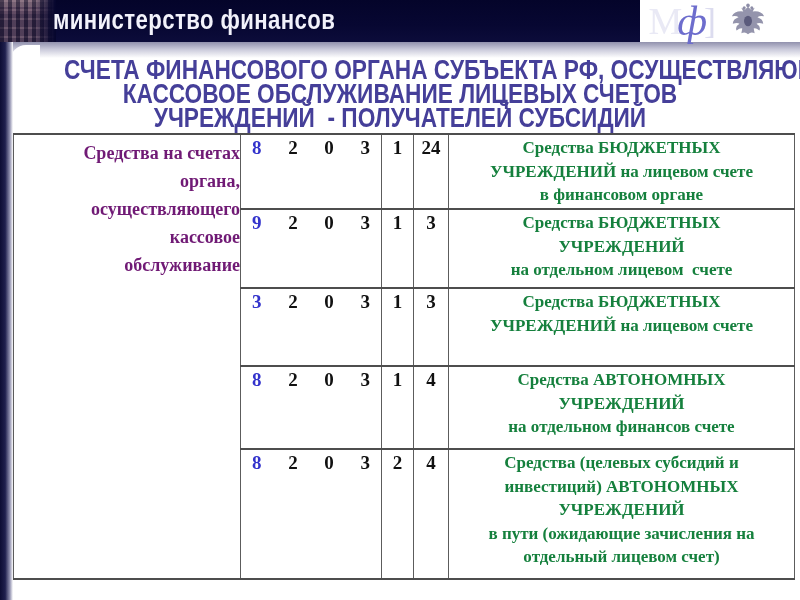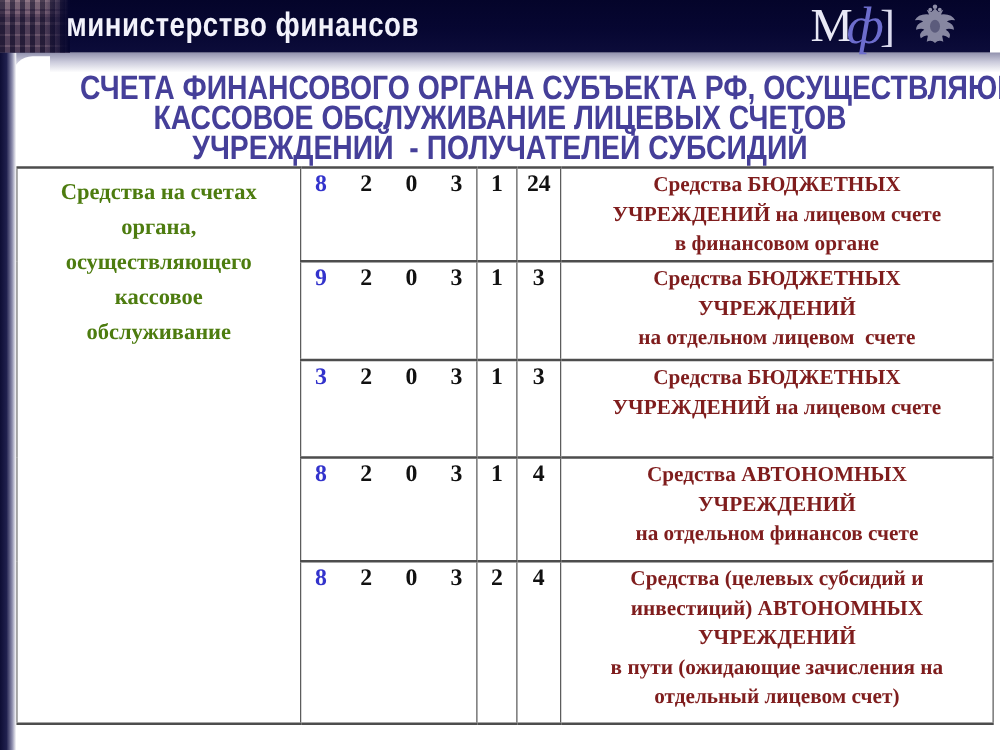--- a/index.html
+++ b/index.html
@@ -7,21 +7,21 @@
   body {
     position: relative;
     width: 800px; height: 600px;
     background: #ffffff;
     overflow: hidden;
     font-family: "Liberation Sans", sans-serif;
   }
 
   
   .header {
-    position: absolute; left: 0; top: 0; width: 792px; height: 42px;
+    position: absolute; left: 0; top: 0; width: 640px; height: 42px;
     background: linear-gradient(to bottom, #04042a 0%, #070732 60%, #0c0c3a 100%);
     z-index: 5;
   }
   .building {
     position: absolute; left: 0; top: 0; width: 56px; height: 42px;
     background:
       linear-gradient(to right, rgba(6,6,46,0) 62%, #06062e 98%),
       repeating-linear-gradient(to right, rgba(24,18,44,0.55) 0 4px, rgba(150,120,135,0.28) 4px 8px),
       repeating-linear-gradient(to bottom, rgba(190,160,170,0.25) 0 2px, rgba(30,20,50,0.15) 2px 9px),
       linear-gradient(to bottom, #7a6677 0 7px, #55415c 7px 14px, #392c4a 14px 42px);
@@ -87,42 +87,42 @@
   }
   table.accounts td {
     border-left: 1px solid #5c5c5c;
     border-right: 1px solid #5c5c5c;
     border-top: 2px solid #4d4d4d;
     border-bottom: 2px solid #4d4d4d;
     vertical-align: top;
     background: #ffffff;
   }
   td.label-cell {
-    text-align: center;
+    text-align: right;
     font-size: 18px; font-weight: bold; line-height: 28px;
     padding-top: 4px;
     white-space: pre-wrap;
-    color: #4d7c0f;
+    color: #701a75;
   }
   .digit-row {
     display: flex; justify-content: space-between;
     padding: 1px 11px 0 11px;
   }
   .digit {
     font-size: 19px; font-weight: bold; color: #111111; line-height: 23px;
   }
   .digit.accent { color: #3333cc; }
   td.small-cell {
     text-align: center;
     font-size: 19px; font-weight: bold; color: #111111; line-height: 23px;
     padding-top: 1px;
   }
   td.desc-cell {
     text-align: center;
-    font-size: 17px; font-weight: bold; color: #7f1d1d; line-height: 23.5px;
+    font-size: 17px; font-weight: bold; color: #15803d; line-height: 23.5px;
     padding: 1px 6px 0 6px;
     white-space: pre-wrap;
   }
 </style>
 </head>
 <body>
 
 <div class="header">
   <div class="building"></div>
   <div class="ministry-label">министерство финансов</div>

